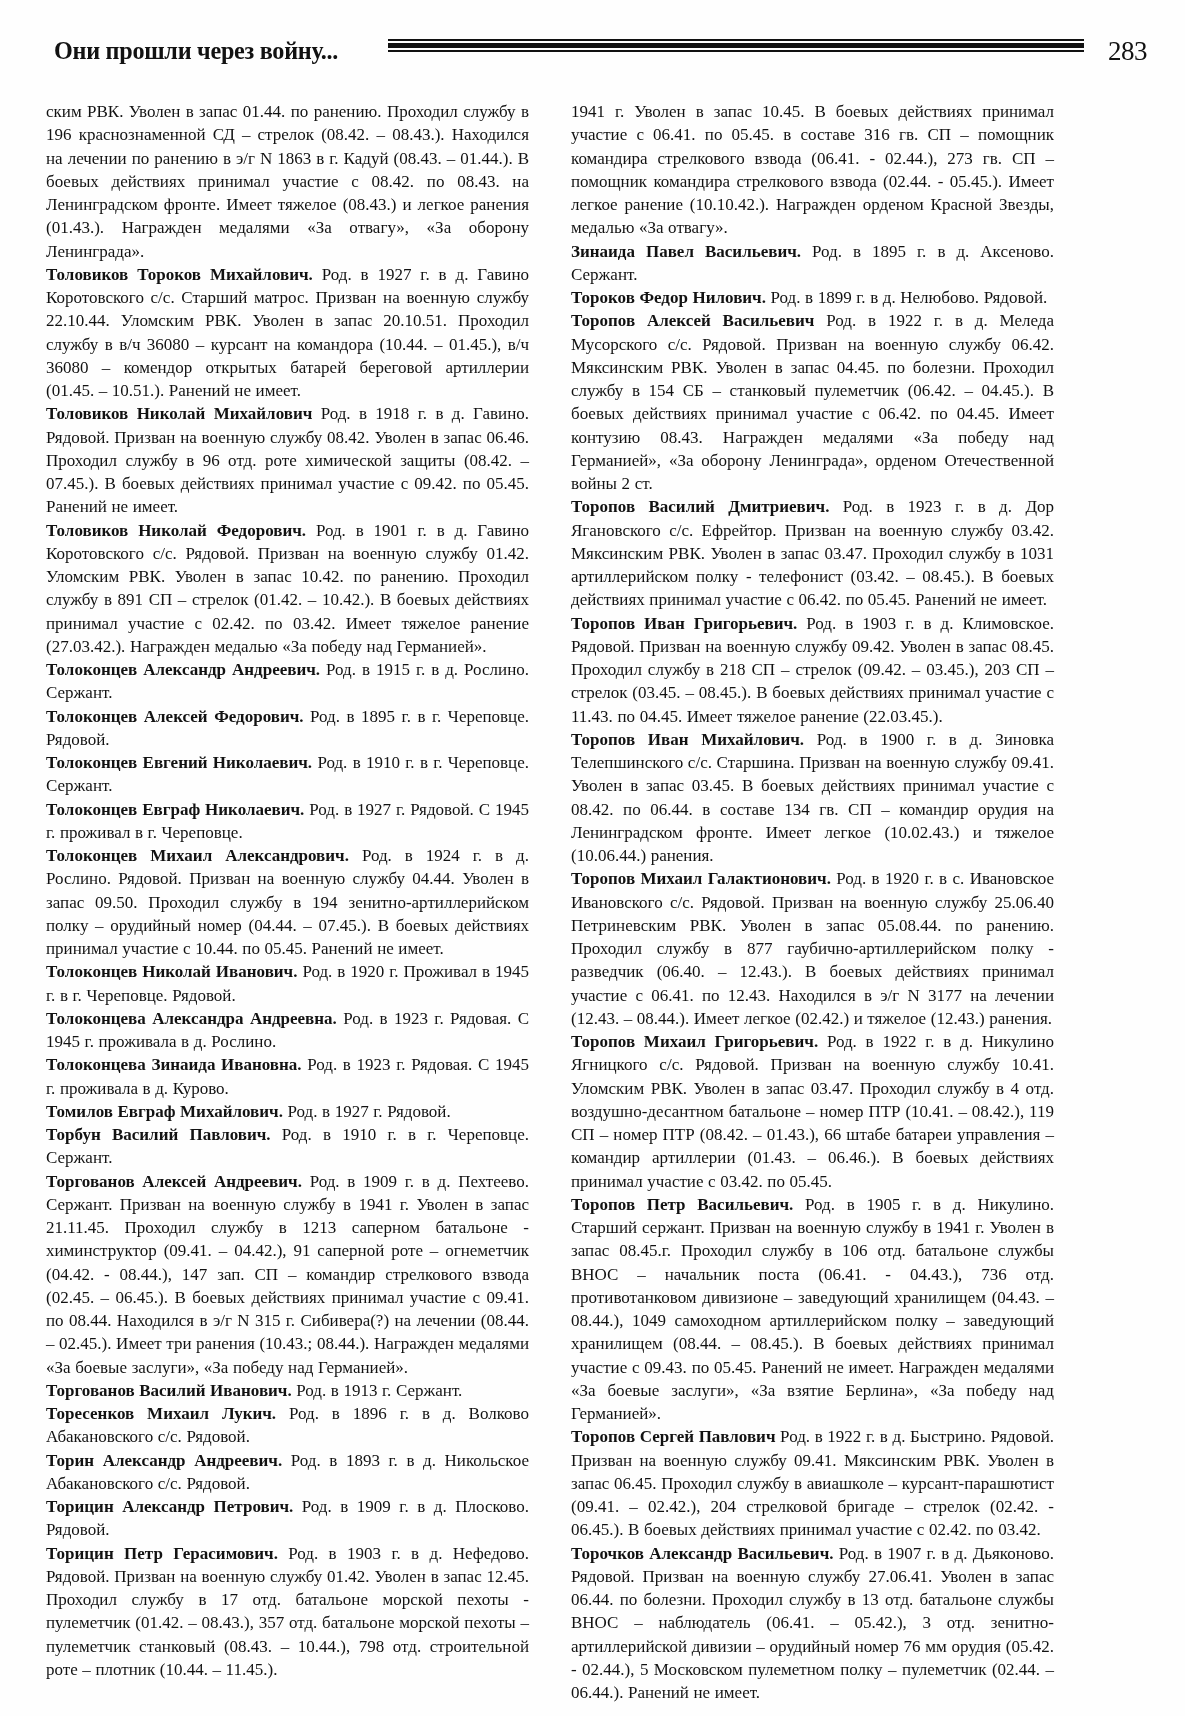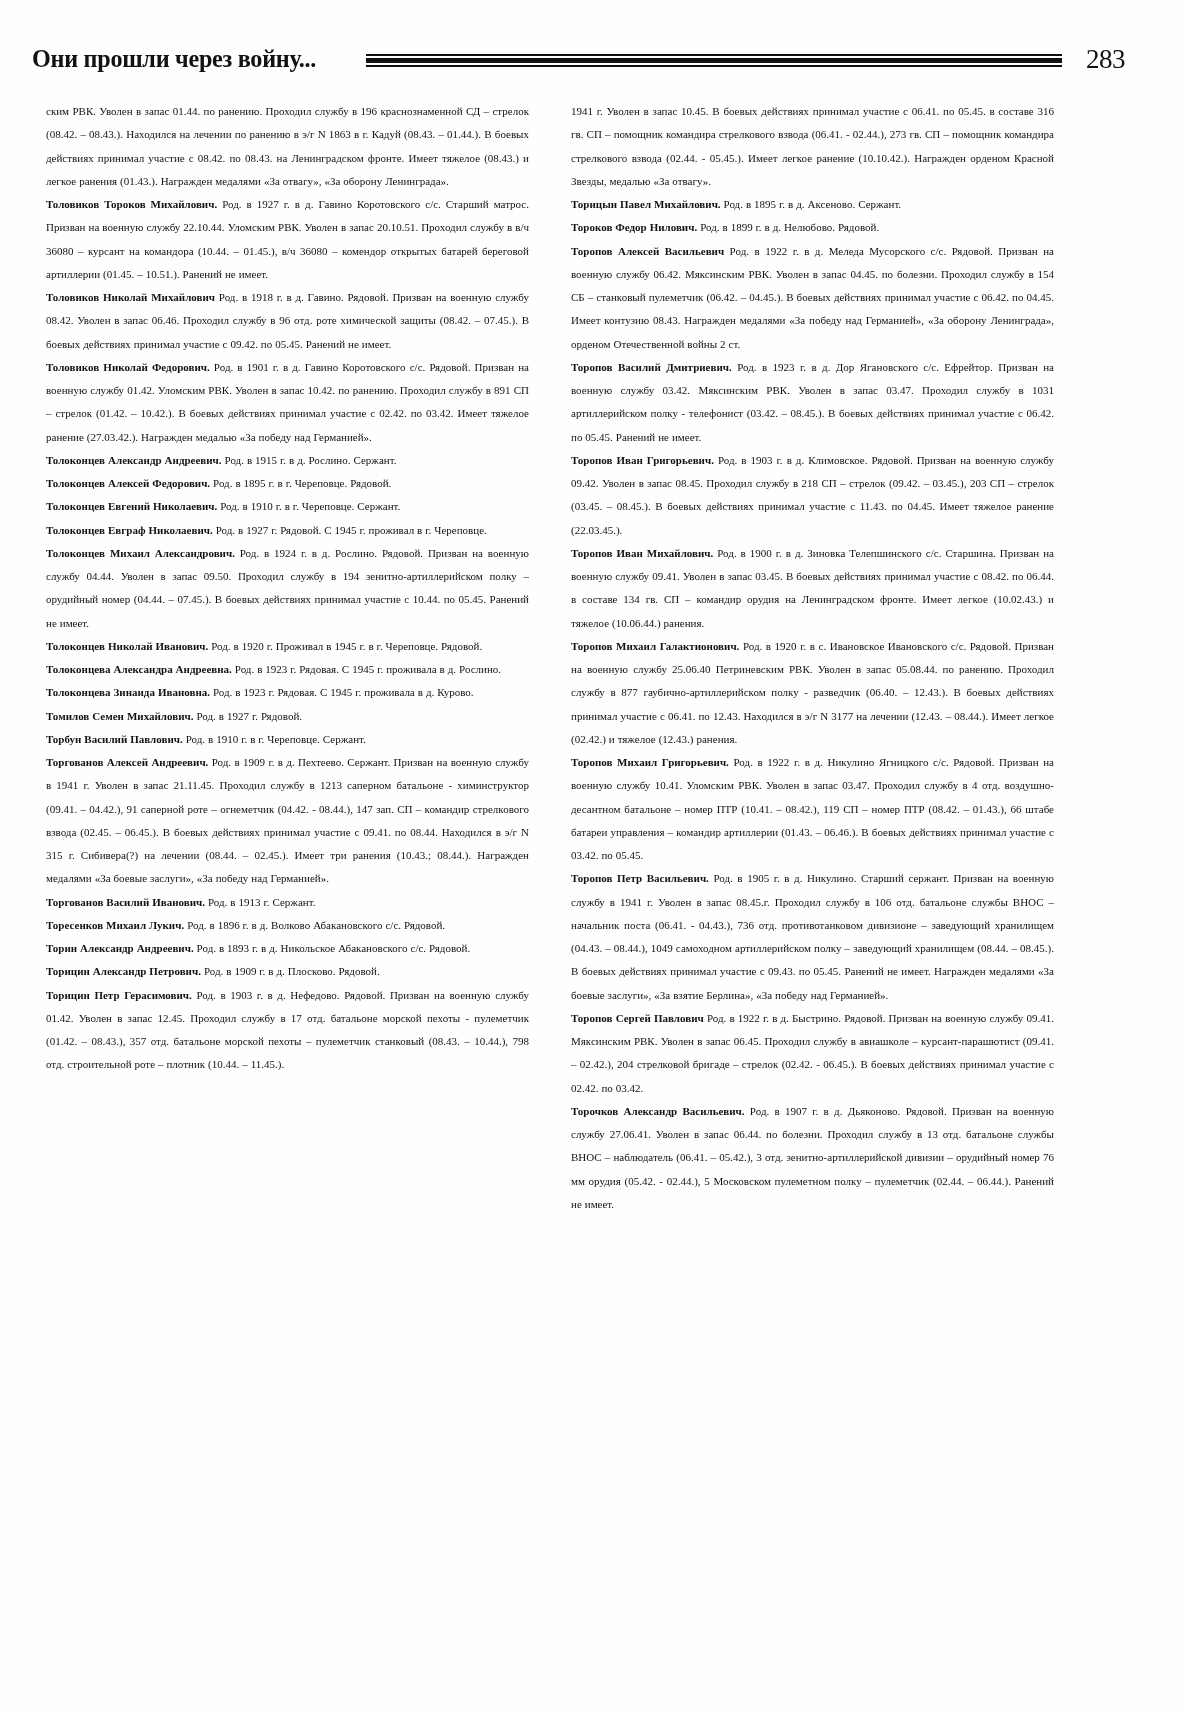--- a/index.html
+++ b/index.html
@@ -21,26 +21,25 @@
     position: absolute;
     left: 0; top: 0;
     width: 1185px;
     height: 1716px;
     background: #fefefe;
   }
 
   
   .header {
     position: absolute;
-    left: 32px;
+    left: 54px;
     top: 38px;
     width: 1093px;
     height: 42px;
     display: flex;
-    align-items: center;
     gap: 16px;
   }
   .header-title {
     font-family: "Liberation Serif", "DejaVu Serif", serif;
     font-weight: 700;
     font-size: 26px;
     letter-spacing: -0.3px;
     white-space: nowrap;
     line-height: 1;
     padding-right: 10px;
@@ -82,21 +81,21 @@
     width: 1096px;
     height: 1600px;
     display: flex;
     gap: 42px;
   }
   .col {
     width: 483px;
     flex: 0 0 483px;
   }
   .entry {
-    font-size: 11px;
+    font-size: 17px;
     line-height: 23.25px;
     text-align: justify;
     text-justify: inter-word;
     margin: 0;
     hyphens: manual;
     word-spacing: 0.02em;
   }
   .entry + .entry { margin-top: 0; }
 
   .nm { font-weight: 700; }
@@ -129,32 +128,32 @@
         <p class="entry"><span class="nm">Толовиков Николай Михайлович</span><span> Род. в 1918 г. в д. Гавино. Рядовой. Призван на военную службу 08.42. Уволен в запас 06.46. Проходил службу в 96 отд. роте химической защиты (08.42. – 07.45.). В боевых действиях принимал участие с 09.42. по 05.45. Ранений не имеет.</span></p>
         <p class="entry"><span class="nm">Толовиков Николай Федорович.</span><span> Род. в 1901 г. в д. Гавино Коротовского с/с. Рядовой. Призван на военную службу 01.42. Уломским РВК. Уволен в запас 10.42. по ранению. Проходил службу в 891 СП – стрелок (01.42. – 10.42.). В боевых действиях принимал участие с 02.42. по 03.42. Имеет тяжелое ранение (27.03.42.). Награжден медалью «За победу над Германией».</span></p>
         <p class="entry"><span class="nm">Толоконцев Александр Андреевич.</span><span> Род. в 1915 г. в д. Рослино. Сержант.</span></p>
         <p class="entry"><span class="nm">Толоконцев Алексей Федорович.</span><span> Род. в 1895 г. в г. Череповце. Рядовой.</span></p>
         <p class="entry"><span class="nm">Толоконцев Евгений Николаевич.</span><span> Род. в 1910 г. в г. Череповце. Сержант.</span></p>
         <p class="entry"><span class="nm">Толоконцев Евграф Николаевич.</span><span> Род. в 1927 г. Рядовой. С 1945 г. проживал в г. Череповце.</span></p>
         <p class="entry"><span class="nm">Толоконцев Михаил Александрович.</span><span> Род. в 1924 г. в д. Рослино. Рядовой. Призван на военную службу 04.44. Уволен в запас 09.50. Проходил службу в 194 зенитно-артиллерийском полку – орудийный номер (04.44. – 07.45.). В боевых действиях принимал участие с 10.44. по 05.45. Ранений не имеет.</span></p>
         <p class="entry"><span class="nm">Толоконцев Николай Иванович.</span><span> Род. в 1920 г. Проживал в 1945 г. в г. Череповце. Рядовой.</span></p>
         <p class="entry"><span class="nm">Толоконцева Александра Андреевна.</span><span> Род. в 1923 г. Рядовая. С 1945 г. проживала в д. Рослино.</span></p>
         <p class="entry"><span class="nm">Толоконцева Зинаида Ивановна.</span><span> Род. в 1923 г. Рядовая. С 1945 г. проживала в д. Курово.</span></p>
-        <p class="entry"><span class="nm">Томилов Семен Михайлович.</span><span> Род. в 1927 г. Рядовой.</span></p>
+        <p class="entry"><span class="nm">Томилов Евграф Михайлович.</span><span> Род. в 1927 г. Рядовой.</span></p>
         <p class="entry"><span class="nm">Торбун Василий Павлович.</span><span> Род. в 1910 г. в г. Череповце. Сержант.</span></p>
         <p class="entry"><span class="nm">Торгованов Алексей Андреевич.</span><span> Род. в 1909 г. в д. Пехтеево. Сержант. Призван на военную службу в 1941 г. Уволен в запас 21.11.45. Проходил службу в 1213 саперном батальоне - химинструктор (09.41. – 04.42.), 91 саперной роте – огнеметчик (04.42. - 08.44.), 147 зап. СП – командир стрелкового взвода (02.45. – 06.45.). В боевых действиях принимал участие с 09.41. по 08.44. Находился в э/г N 315 г. Сибивера(?) на лечении (08.44. – 02.45.). Имеет три ранения (10.43.; 08.44.). Награжден медалями «За боевые заслуги», «За победу над Германией».</span></p>
         <p class="entry"><span class="nm">Торгованов Василий Иванович.</span><span> Род. в 1913 г. Сержант.</span></p>
         <p class="entry"><span class="nm">Торесенков Михаил Лукич.</span><span> Род. в 1896 г. в д. Волково Абакановского с/с. Рядовой.</span></p>
         <p class="entry"><span class="nm">Торин Александр Андреевич.</span><span> Род. в 1893 г. в д. Никольское Абакановского с/с. Рядовой.</span></p>
         <p class="entry"><span class="nm">Торицин Александр Петрович.</span><span> Род. в 1909 г. в д. Плосково. Рядовой.</span></p>
         <p class="entry"><span class="nm">Торицин Петр Герасимович.</span><span> Род. в 1903 г. в д. Нефедово. Рядовой. Призван на военную службу 01.42. Уволен в запас 12.45. Проходил службу в 17 отд. батальоне морской пехоты - пулеметчик (01.42. – 08.43.), 357 отд. батальоне морской пехоты – пулеметчик станковый (08.43. – 10.44.), 798 отд. строительной роте – плотник (10.44. – 11.45.).</span></p>
       </div>
     <div class="col" id="col-right">
         <p class="entry cont"><span>1941 г. Уволен в запас 10.45. В боевых действиях принимал участие с 06.41. по 05.45. в составе 316 гв. СП – помощник командира стрелкового взвода (06.41. - 02.44.), 273 гв. СП – помощник командира стрелкового взвода (02.44. - 05.45.). Имеет легкое ранение (10.10.42.). Награжден орденом Красной Звезды, медалью «За отвагу».</span></p>
-        <p class="entry"><span class="nm">Торицын Павел Михайлович.</span><span> Род. в 1895 г. в д. Аксеново. Сержант.</span></p>
+        <p class="entry"><span class="nm">Зинаида Павел Васильевич.</span><span> Род. в 1895 г. в д. Аксеново. Сержант.</span></p>
         <p class="entry"><span class="nm">Тороков Федор Нилович.</span><span> Род. в 1899 г. в д. Нелюбово. Рядовой.</span></p>
         <p class="entry"><span class="nm">Торопов Алексей Васильевич</span><span> Род. в 1922 г. в д. Меледа Мусорского с/с. Рядовой. Призван на военную службу 06.42. Мяксинским РВК. Уволен в запас 04.45. по болезни. Проходил службу в 154 СБ – станковый пулеметчик (06.42. – 04.45.). В боевых действиях принимал участие с 06.42. по 04.45. Имеет контузию 08.43. Награжден медалями «За победу над Германией», «За оборону Ленинграда», орденом Отечественной войны 2 ст.</span></p>
         <p class="entry"><span class="nm">Торопов Василий Дмитриевич.</span><span> Род. в 1923 г. в д. Дор Ягановского с/с. Ефрейтор. Призван на военную службу 03.42. Мяксинским РВК. Уволен в запас 03.47. Проходил службу в 1031 артиллерийском полку - телефонист (03.42. – 08.45.). В боевых действиях принимал участие с 06.42. по 05.45. Ранений не имеет.</span></p>
         <p class="entry"><span class="nm">Торопов Иван Григорьевич.</span><span> Род. в 1903 г. в д. Климовское. Рядовой. Призван на военную службу 09.42. Уволен в запас 08.45. Проходил службу в 218 СП – стрелок (09.42. – 03.45.), 203 СП – стрелок (03.45. – 08.45.). В боевых действиях принимал участие с 11.43. по 04.45. Имеет тяжелое ранение (22.03.45.).</span></p>
         <p class="entry"><span class="nm">Торопов Иван Михайлович.</span><span> Род. в 1900 г. в д. Зиновка Телепшинского с/с. Старшина. Призван на военную службу 09.41. Уволен в запас 03.45. В боевых действиях принимал участие с 08.42. по 06.44. в составе 134 гв. СП – командир орудия на Ленинградском фронте. Имеет легкое (10.02.43.) и тяжелое (10.06.44.) ранения.</span></p>
         <p class="entry"><span class="nm">Торопов Михаил Галактионович.</span><span> Род. в 1920 г. в с. Ивановское Ивановского с/с. Рядовой. Призван на военную службу 25.06.40 Петриневским РВК. Уволен в запас 05.08.44. по ранению. Проходил службу в 877 гаубично-артиллерийском полку - разведчик (06.40. – 12.43.). В боевых действиях принимал участие с 06.41. по 12.43. Находился в э/г N 3177 на лечении (12.43. – 08.44.). Имеет легкое (02.42.) и тяжелое (12.43.) ранения.</span></p>
         <p class="entry"><span class="nm">Торопов Михаил Григорьевич.</span><span> Род. в 1922 г. в д. Никулино Ягницкого с/с. Рядовой. Призван на военную службу 10.41. Уломским РВК. Уволен в запас 03.47. Проходил службу в 4 отд. воздушно-десантном батальоне – номер ПТР (10.41. – 08.42.), 119 СП – номер ПТР (08.42. – 01.43.), 66 штабе батареи управления – командир артиллерии (01.43. – 06.46.). В боевых действиях принимал участие с 03.42. по 05.45.</span></p>
         <p class="entry"><span class="nm">Торопов Петр Васильевич.</span><span> Род. в 1905 г. в д. Никулино. Старший сержант. Призван на военную службу в 1941 г. Уволен в запас 08.45.г. Проходил службу в 106 отд. батальоне службы ВНОС – начальник поста (06.41. - 04.43.), 736 отд. противотанковом дивизионе – заведующий хранилищем (04.43. – 08.44.), 1049 самоходном артиллерийском полку – заведующий хранилищем (08.44. – 08.45.). В боевых действиях принимал участие с 09.43. по 05.45. Ранений не имеет. Награжден медалями «За боевые заслуги», «За взятие Берлина», «За победу над Германией».</span></p>
         <p class="entry"><span class="nm">Торопов Сергей Павлович</span><span> Род. в 1922 г. в д. Быстрино. Рядовой. Призван на военную службу 09.41. Мяксинским РВК. Уволен в запас 06.45. Проходил службу в авиашколе – курсант-парашютист (09.41. – 02.42.), 204 стрелковой бригаде – стрелок (02.42. - 06.45.). В боевых действиях принимал участие с 02.42. по 03.42.</span></p>
         <p class="entry"><span class="nm">Торочков Александр Васильевич.</span><span> Род. в 1907 г. в д. Дьяконово. Рядовой. Призван на военную службу 27.06.41. Уволен в запас 06.44. по болезни. Проходил службу в 13 отд. батальоне службы ВНОС – наблюдатель (06.41. – 05.42.), 3 отд. зенитно-артиллерийской дивизии – орудийный номер 76 мм орудия (05.42. - 02.44.), 5 Московском пулеметном полку – пулеметчик (02.44. – 06.44.). Ранений не имеет.</span></p>

